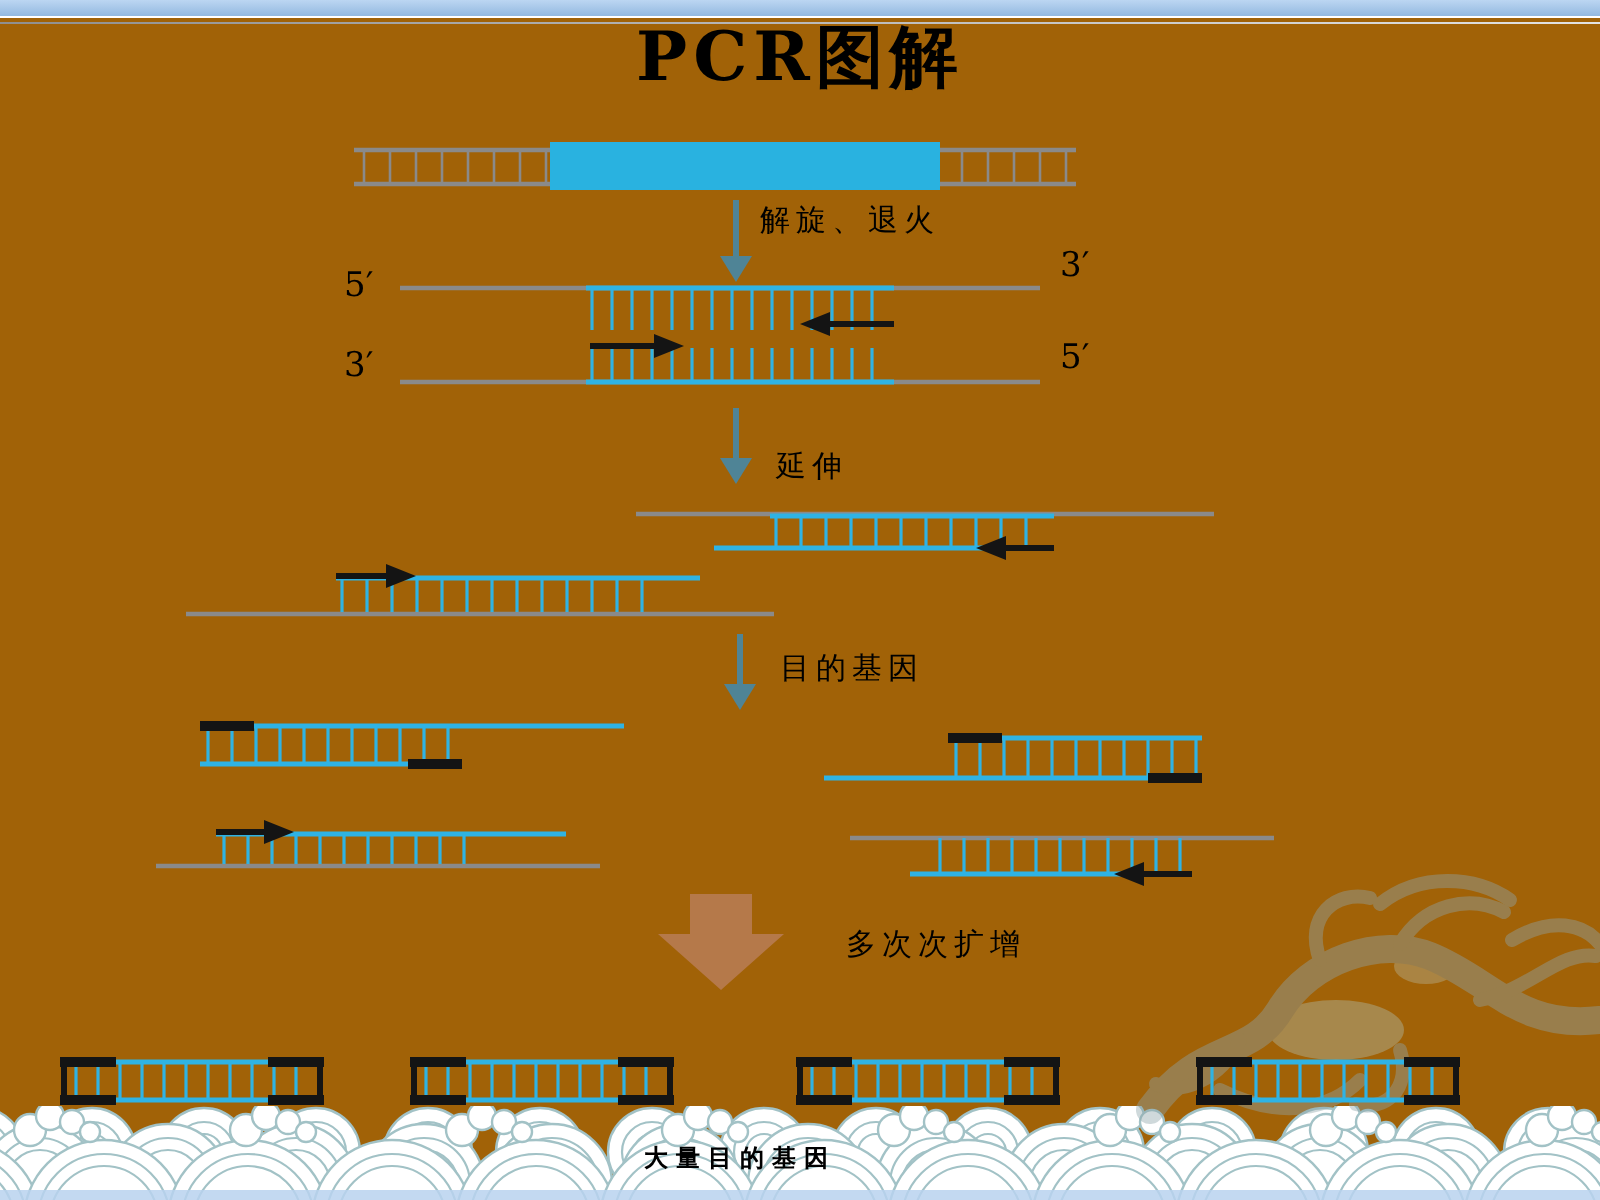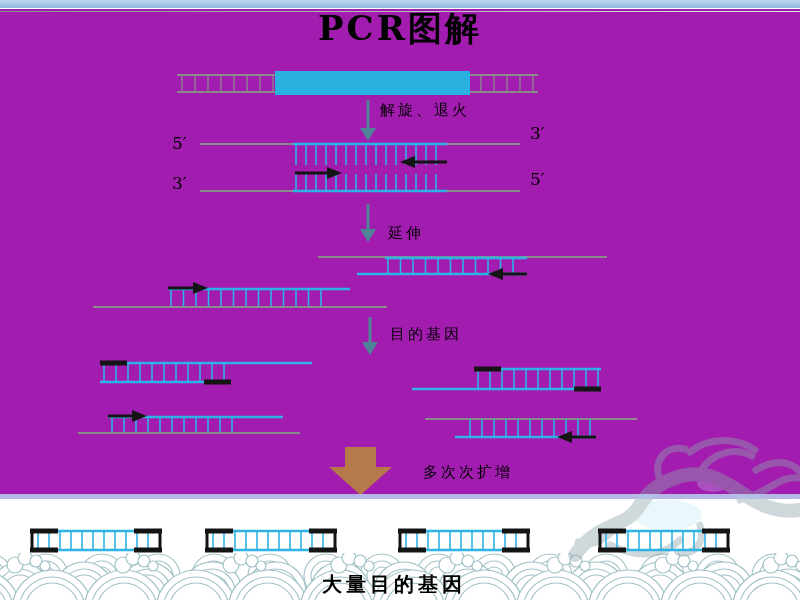--- a/index.html
+++ b/index.html
@@ -1,18 +1,18 @@
 <!DOCTYPE html>
 <html style="--dna-cyan: #2fb3e4; --template-gray: #8a8a8a; --primer-black: #141414; --step-arrow: #4f8496; --big-arrow: #b5794a; --target-box: #29b2e0; --top-bar: #a9c8ec; --wave: #a2c2c6;"><head>
 <meta charset="utf-8">
 <style>
   *{margin:0;padding:0;box-sizing:border-box}
   html,body{width:800px;height:600px;overflow:hidden;background:#fff;
     font-family:"DejaVu Serif", serif;}
-  #stage{position:relative;width:800px;height:499px;background:#a21caf}
+  #stage{position:relative;width:800px;height:600px;background:#a16207}
 
   .topbar{position:absolute;top:0;left:0;right:0;height:9px;
     background:linear-gradient(to bottom,#bcd6f2,#93b9e0);border-bottom:1px solid #fff}
   .topline{position:absolute;top:11px;left:0;right:0;height:1px;
     background:linear-gradient(to right,#8f8f8f,#e3e3e3)}
   .bottombar{position:absolute;bottom:0;left:0;right:0;height:5px;
     background:#b9d2ee;opacity:.85}
 
   svg.canvas{position:absolute;left:0;top:0}
 
@@ -39,21 +39,21 @@
   
   .t{position:absolute;color:#000;white-space:nowrap}
   .title{top:6px;left:0;width:100%;text-align:center;font-size:34px;font-weight:700;letter-spacing:3px}
   .target-label{top:75px;left:275px;width:195px;text-align:center;color:#fff;
     font-weight:700;font-size:14px;letter-spacing:7px;text-indent:7px}
   .step{font-size:15px;letter-spacing:3px}
   .s1{top:101px;left:380px}
   .s2{top:224px;left:388px}
   .s3{top:325px;left:390px}
   .s4{top:463px;left:423px}
-  .result{top:571px;left:322px;font-size:20px;font-weight:700;letter-spacing:4px}
+  .result{top:571px;left:322px;font-size:12px;font-weight:700;letter-spacing:4px}
   .end{font-size:17px}
   .end-tl{top:133px;left:172px}
   .end-tr{top:123px;left:530px}
   .end-bl{top:173px;left:172px}
   .end-br{top:169px;left:530px}
 </style>
 </head>
 <body>
 
 <div id="stage">

